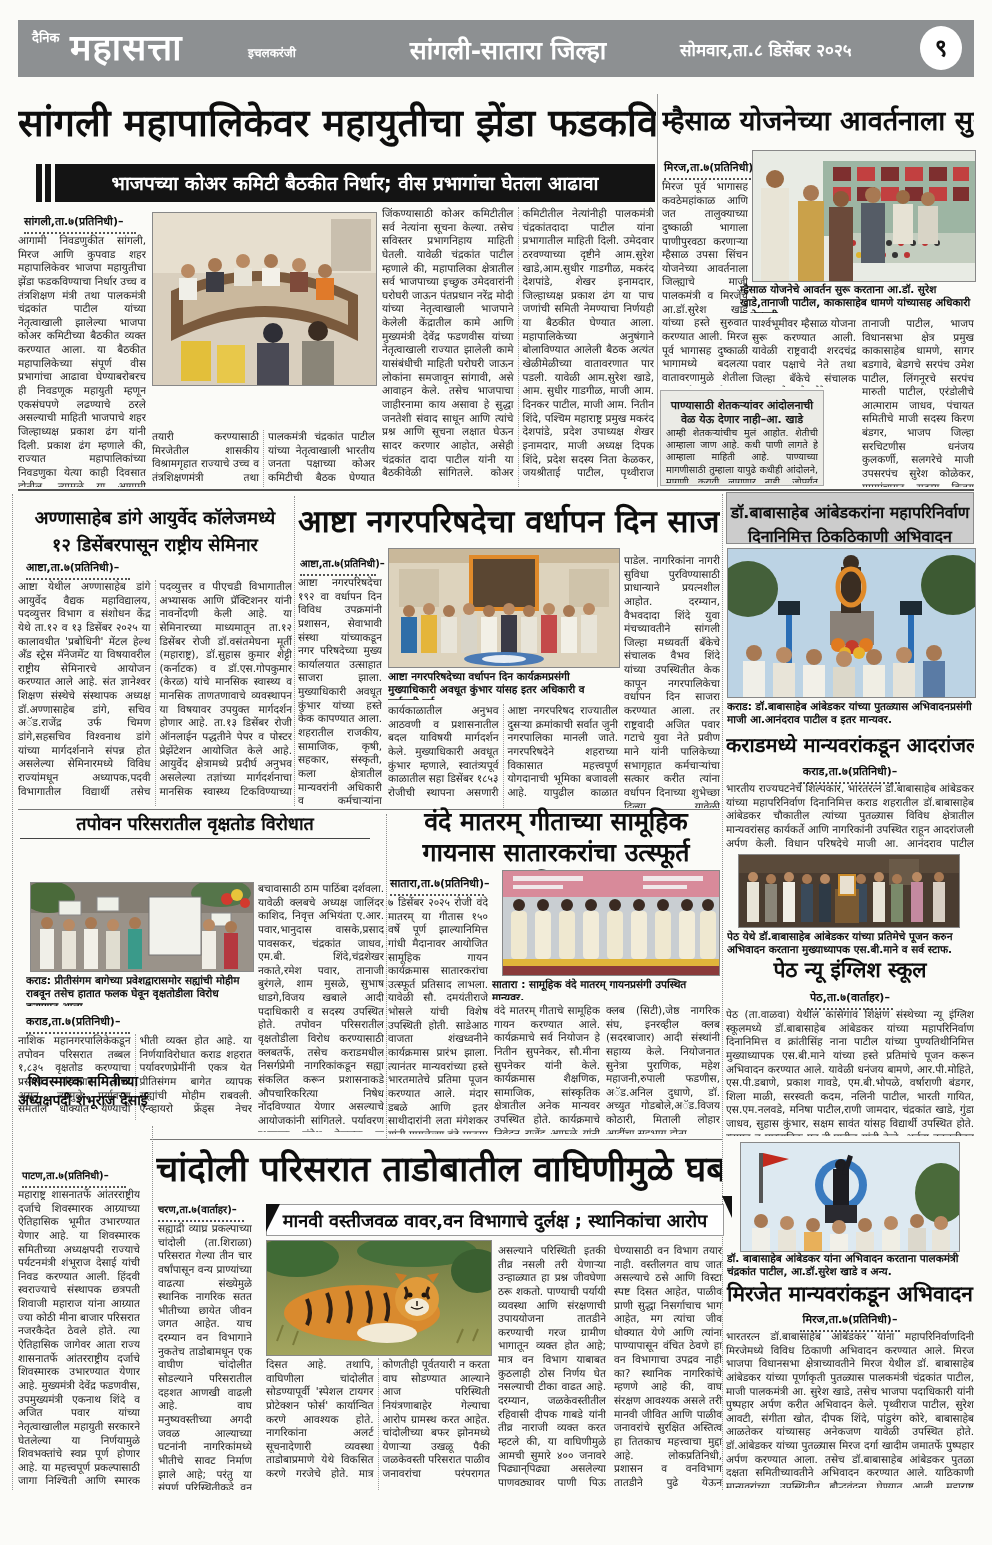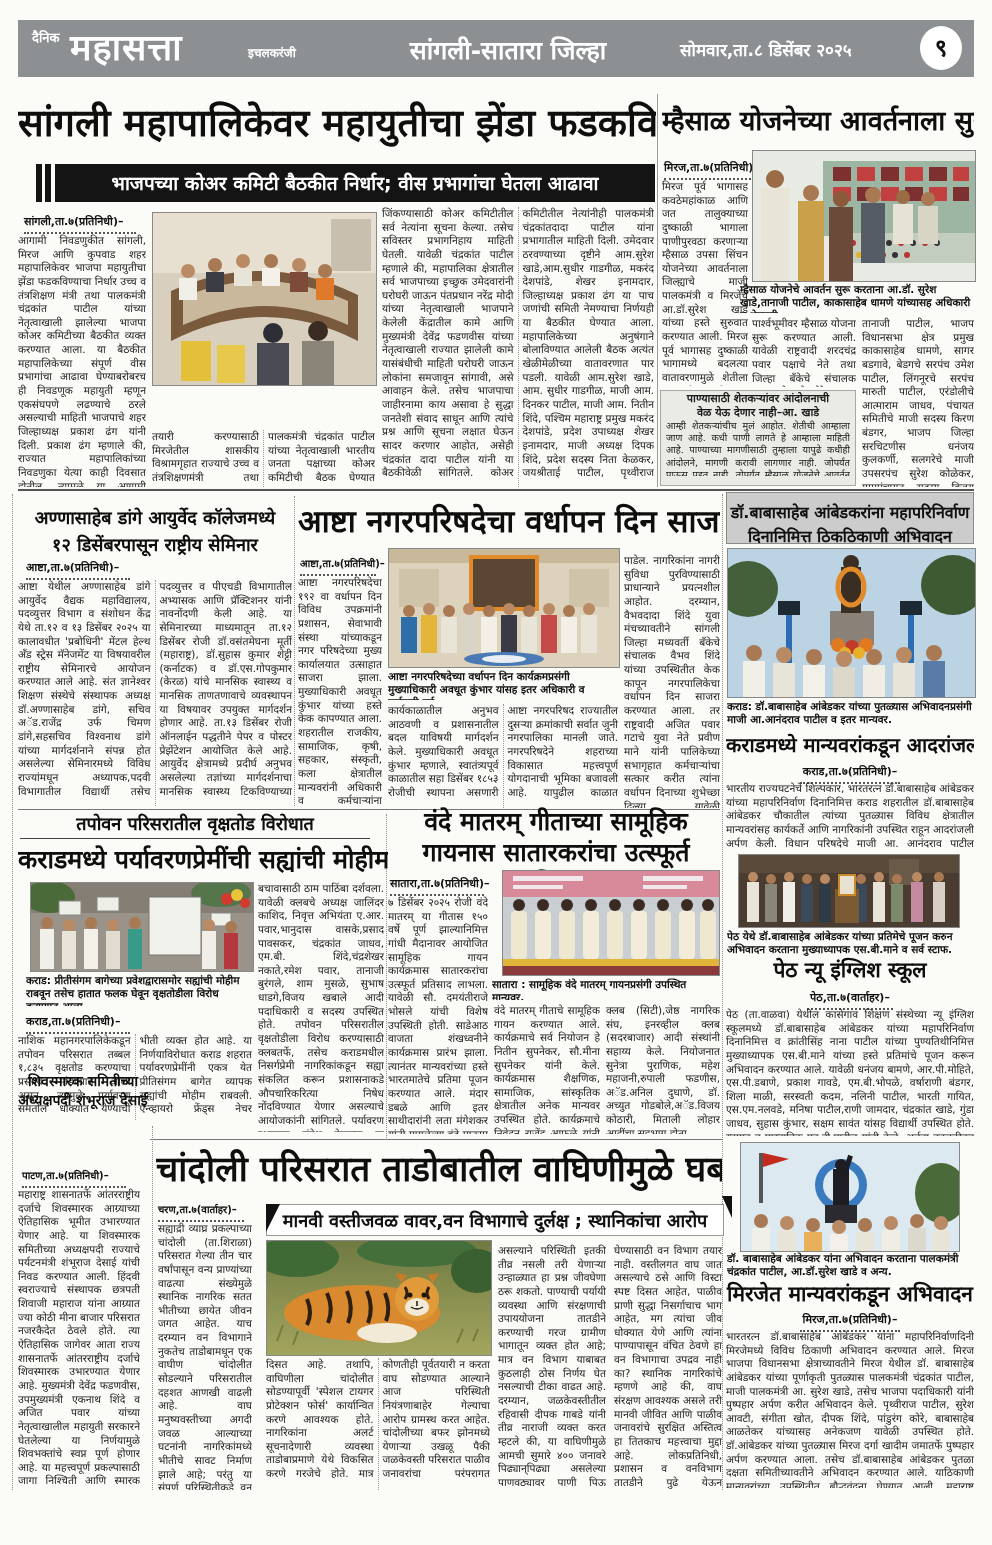--- a/index.html
+++ b/index.html
@@ -145,21 +145,21 @@
         <rect x="108" y="52" width="24" height="60" fill="#555c66"></rect>
       <circle cx="150" cy="46" r="7" fill="#9a6b45"></circle>
         <rect x="140" y="53" width="20" height="40" fill="#e6e2d4"></rect>
       <circle cx="175" cy="48" r="7" fill="#a87953"></circle>
         <rect x="165" y="55" width="20" height="38" fill="#d8d4c6"></rect>
     </g>
   </svg>
   <div class="abs caption" style="left:740px;top:283px;width:234px;height:30px;">म्हैसाळ योजनेचे आवर्तन सुरू करताना आ.डॉ. सुरेश खाडे,तानाजी पाटील, काकासाहेब धामणे यांच्यासह अधिकारी व शेतकरी.</div>
   <div class="abs bodytxt" style="left:752px;top:317px;width:104px;height:70px;">पार्श्वभूमीवर म्हैसाळ योजना सुरू करण्यात आली. यावेळी राष्ट्रवादी शरदचंद्र पवार पक्षाचे नेते तथा जिल्हा बँकेचे संचालक बाळासाहेब होनमोरे, भाजप किसान मोर्चाचे जिल्हाध्यक्ष</div>
   <div class="abs bodytxt" style="left:862px;top:317px;width:112px;height:170px;">तानाजी पाटील, भाजप विधानसभा क्षेत्र प्रमुख काकासाहेब धामणे, सागर बडगावे, बेडगचे सरपंच उमेश पाटील, लिंगनूरचे सरपंच मारुती पाटील, एरंडोलीचे आत्माराम जाधव, पंचायत समितीचे माजी सदस्य किरण बंडगर, भाजप जिल्हा सरचिटणीस धनंजय कुलकर्णी, सलगरेचे माजी उपसरपंच सुरेश कोळेकर, ग्रामपंचायत सदस्य विजय पाटील यांच्यासह मिरज पूर्व भागातील शेतकरी, भाजपचे पदाधिकारी, कार्यकर्ते व म्हैसाळ योजनेचे अधिकारी उपस्थित होते.</div>
-  <div class="abs waterbox" style="left:660px;top:390px;width:196px;height:96px;padding:1px 5px;box-sizing:border-box;">
+  <div class="abs waterbox" style="left:660px;top:390px;width:164px;height:96px;padding:8px 5px;box-sizing:border-box;">
     <div class="center" style="font-size:11px;font-weight:bold;line-height:1.25;">
       <div>पाण्यासाठी शेतकऱ्यांवर आंदोलनाची</div>
       <div>वेळ येऊ देणार नाही–आ. खाडे</div>
     </div>
     <div class="bodytxt" style="font-size:9.5px;height:56px;">आम्ही शेतकऱ्यांचीच मुलं आहोत. शेतीची आम्हाला जाण आहे. कधी पाणी लागते हे आम्हाला माहिती आहे. पाण्याच्या मागणीसाठी तुम्हाला यापुढे कधीही आंदोलने, मागणी करावी लागणार नाही. जोपर्यंत पाऊस पडत नाही, तोपर्यंत म्हैसाळ योजनेचे आवर्तन बंद होणार नाही, असे आश्वासन माजी पालकमंत्री आ.डॉ.सुरेश खाडे यांनी यावेळी दिले.</div>
   </div>
 
   <div class="abs headline center" style="left:18px;top:504px;width:274px;font-size:18px;line-height:27px;">
     <div>अण्णासाहेब डांगे आयुर्वेद कॉलेजमध्ये</div>
     <div>१२ डिसेंबरपासून राष्ट्रीय सेमिनार</div>
@@ -333,21 +333,20 @@
   </svg>
   <div class="abs caption" style="left:727px;top:1252px;width:247px;height:28px;">डॉ. बाबासाहेब आंबेडकर यांना अभिवादन करताना पालकमंत्री चंद्रकांत पाटील, आ.डॉ.सुरेश खाडे व अन्य.</div>
   <div class="abs headline center nowrap" style="left:726px;top:1281px;width:248px;font-size:21px;line-height:27px;">मिरजेत मान्यवरांकडून अभिवादन</div>
   <div class="abs center" style="left:726px;top:1308px;width:248px;">
     <span class="dateline">मिरज,ता.७(प्रतिनिधी)–</span>
     <div class="dots" style="margin:3px auto 0;width:40%;"></div>
   </div>
   <div class="abs bodytxt" style="left:726px;top:1330px;width:248px;height:158px;">भारतरत्न डॉ.बाबासाहेब आंबेडकर यांना महापरिनिर्वाणदिनी मिरजेमध्ये विविध ठिकाणी अभिवादन करण्यात आले. मिरज भाजपा विधानसभा क्षेत्राच्यावतीने मिरज येथील डॉ. बाबासाहेब आंबेडकर यांच्या पूर्णाकृती पुतळ्यास पालकमंत्री चंद्रकांत पाटील, माजी पालकमंत्री आ. सुरेश खाडे, तसेच भाजपा पदाधिकारी यांनी पुष्पहार अर्पण करीत अभिवादन केले. पृथ्वीराज पाटील, सुरेश आवटी, संगीता खोत, दीपक शिंदे, पांडुरंग कोरे, बाबासाहेब आळतेकर यांच्यासह अनेकजण यावेळी उपस्थित होते. डॉ.आंबेडकर यांच्या पुतळ्यास मिरज दर्गा खादीम जमातर्फे पुष्पहार अर्पण करण्यात आला. तसेच डॉ.बाबासाहेब आंबेडकर पुतळा दक्षता समितीच्यावतीने अभिवादन करण्यात आले. याठिकाणी मान्यवरांच्या उपस्थितीत बौद्धवंदना घेण्यात आली. महाराष्ट्र रिपब्लिकन पक्षाकडून ही अभिवादन करण्यात आले.</div>
 
   <div class="abs headline center" style="left:20px;top:812px;width:350px;font-size:18px;line-height:24px;border-bottom:1px solid #444;padding-bottom:2px;">तपोवन परिसरातील वृक्षतोड विरोधात</div>
-  <div class="abs headline nowrap" style="left:18px;top:842px;width:370px;height:36px;font-size:25px;line-height:36px;">कराडमध्ये पर्यावरणप्रेमींची सह्यांची मोहीम</div>
   <svg class="abs photo" style="left:30px;top:882px;" width="222" height="88" viewBox="0 0 222 88">
     <rect width="222" height="88" fill="#9a938a"></rect>
     <rect x="0" y="0" width="222" height="30" fill="#857e74"></rect>
     <ellipse cx="18" cy="14" rx="26" ry="16" fill="#4a6a3a"></ellipse>
     <ellipse cx="190" cy="10" rx="30" ry="14" fill="#55754a"></ellipse>
     <circle cx="196" cy="16" r="6" fill="#d23a2e"></circle>
       <circle cx="206" cy="12" r="6" fill="#e8c53a"></circle>
       <circle cx="214" cy="20" r="5" fill="#d23a2e"></circle>
     <rect x="118" y="14" width="52" height="58" fill="#f2f2ec" stroke="#777"></rect>
     <g>

